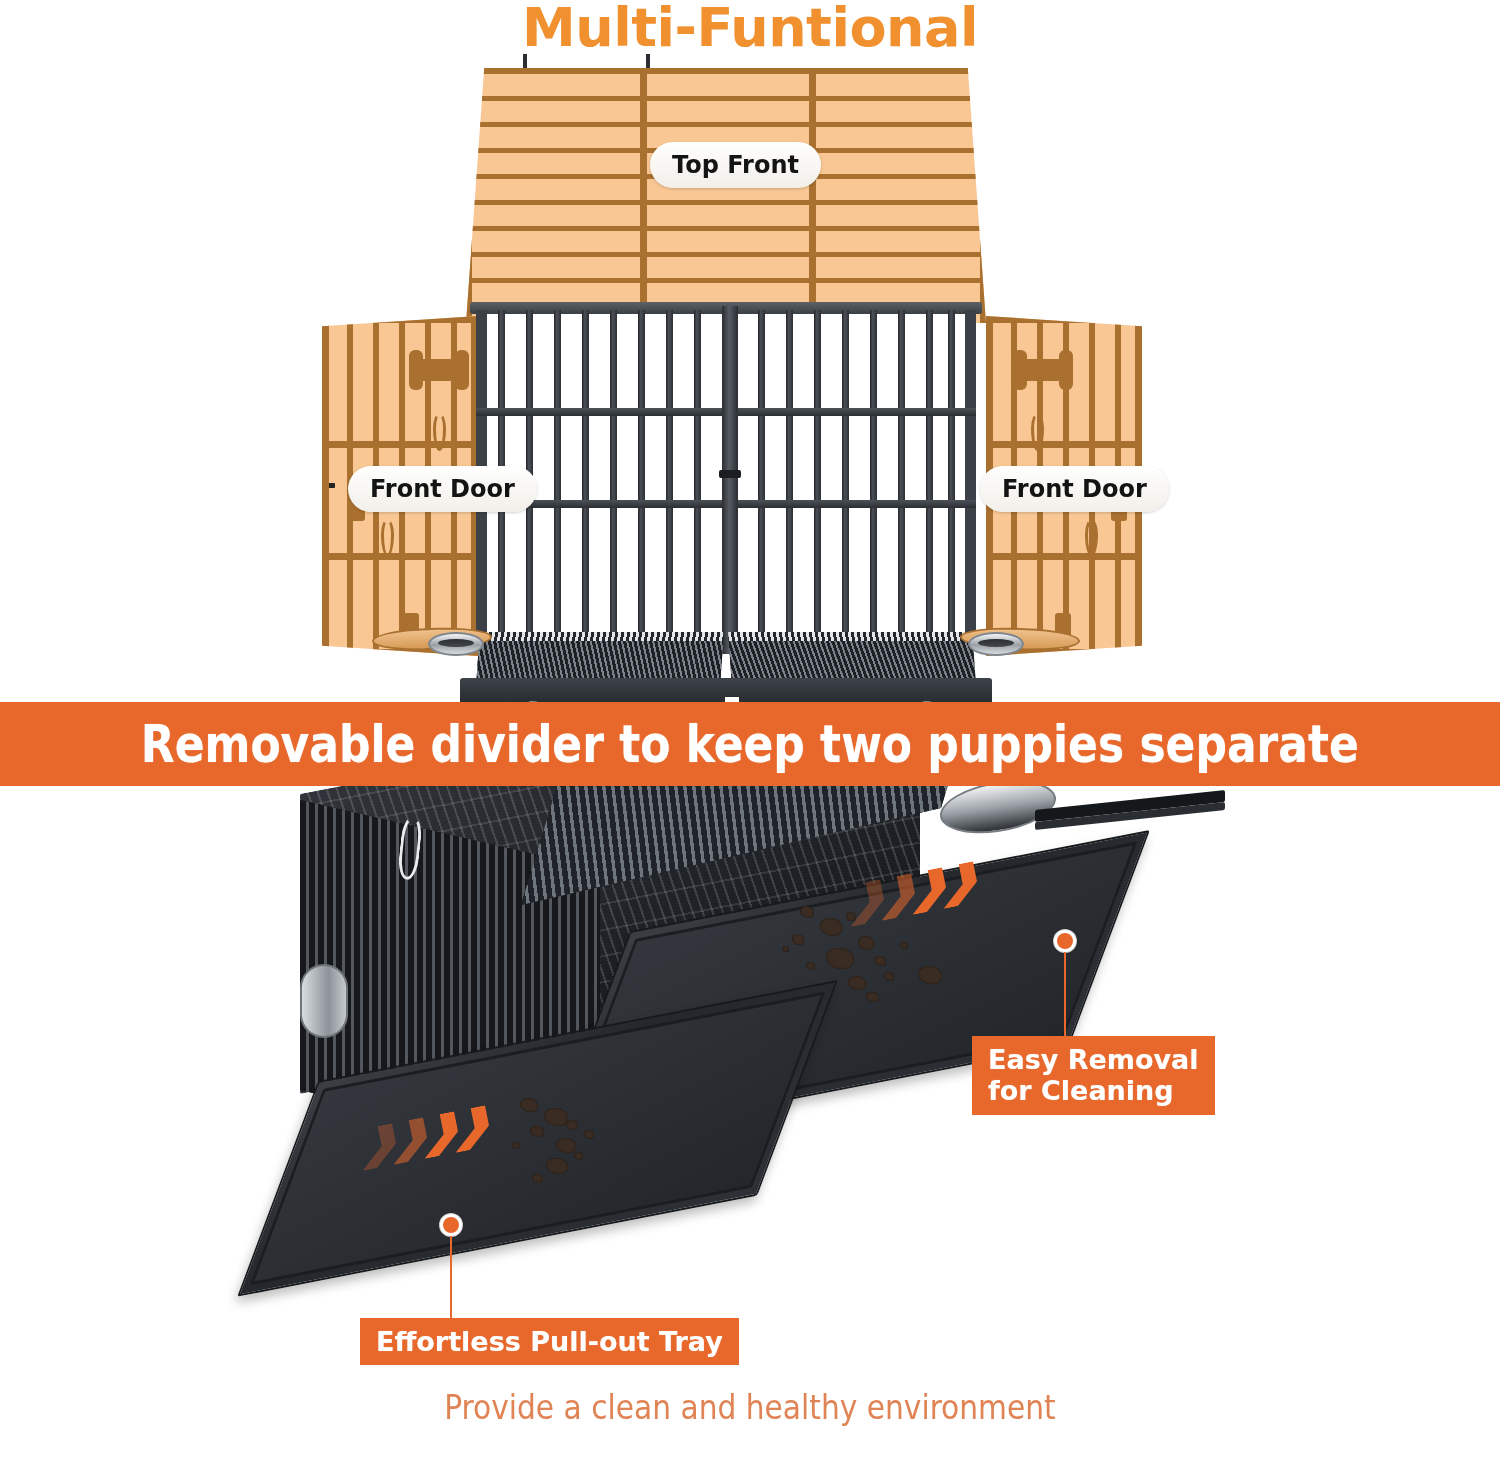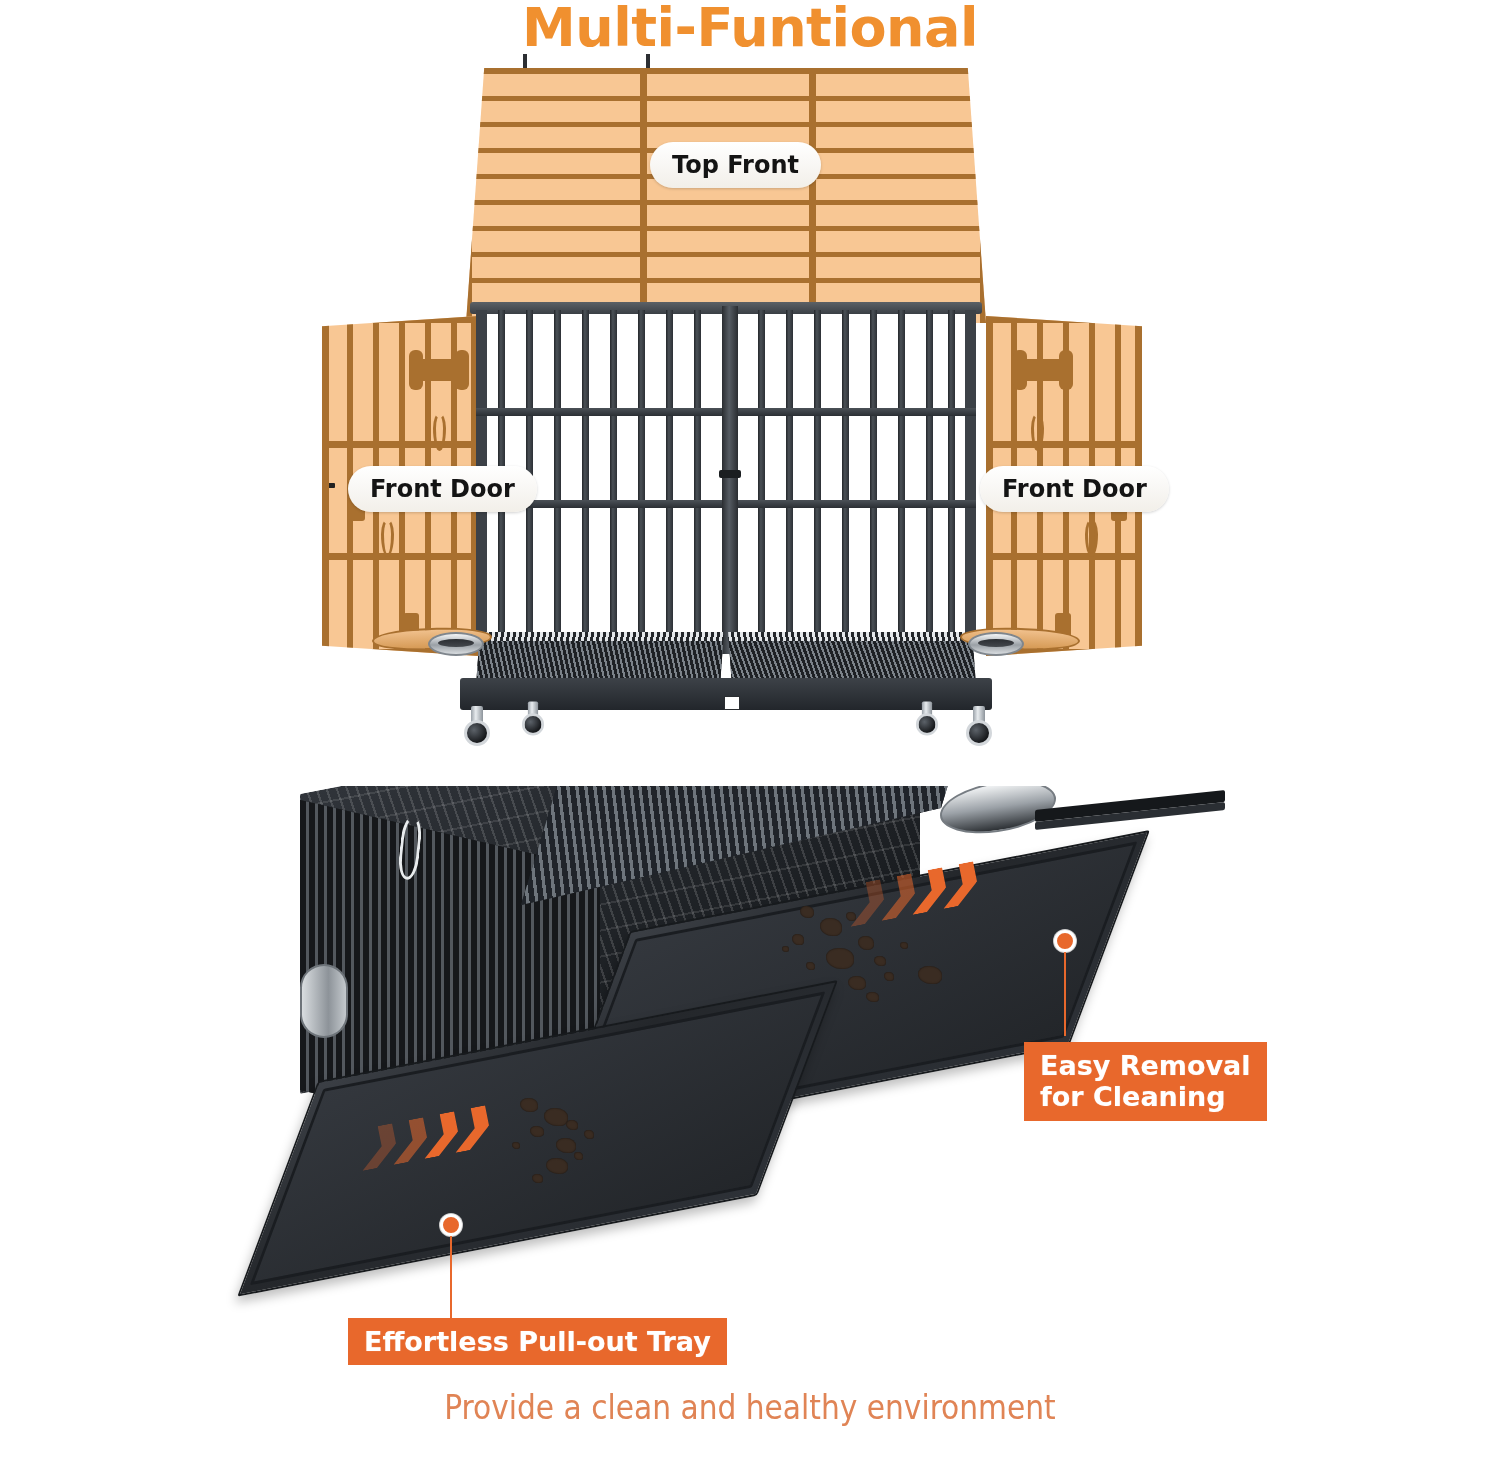--- a/index.html
+++ b/index.html
@@ -445,20 +445,23 @@
         <div class="stem"></div>
           <div class="wheel"></div>
       </div>
     </div>
 
     <div class="pill" style="left:650px; top:84px;">Top Front</div>
     <div class="pill" style="left:348px; top:408px;">Front Door</div>
     <div class="pill" style="left:980px; top:408px;">Front Door</div>
   </div>
 
+  <div id="banner">
+    <div class="banner-text">Removable divider to keep two puppies separate</div>
+  </div>
 
   <div id="panel-bottom">
 
     <div class="cage-photo"></div>
     <div class="cage-photo2"></div>
     <div class="cage-photo-top"></div>
     <div class="photo-hook"></div>
     <div class="photo-bowl-side"></div>
     <div class="photo-bowl-top"></div>
     <div class="photo-rail"></div>
@@ -511,25 +514,25 @@
       <div class="crumb" style="left:556px; top:352px; width:20px; height:15px;"></div>
       <div class="crumb" style="left:584px; top:344px; width:10px; height:9px;"></div>
       <div class="crumb" style="left:512px; top:356px; width:8px; height:7px;"></div>
       <div class="crumb" style="left:546px; top:372px; width:22px; height:16px;"></div>
       <div class="crumb" style="left:574px; top:366px; width:9px; height:8px;"></div>
       <div class="crumb" style="left:532px; top:388px; width:11px; height:9px;"></div>
     </div>
 
     <div class="marker" style="left:1054px; top:144px;"></div>
     <div class="leader" style="left:1064px; top:166px; height:84px;"></div>
-    <div class="tag" style="left:1024px; top:250px;margin-top:6px;">Easy Removal
+    <div class="tag" style="left:972px; top:250px;">Easy Removal
 for Cleaning</div>
 
     <div class="marker" style="left:440px; top:428px;"></div>
     <div class="leader" style="left:450px; top:450px; height:92px;"></div>
-    <div class="tag" style="left:348px; top:532px; white-space:nowrap;text-align:right;">Effortless Pull-out Tray</div>
+    <div class="tag" style="left:360px; top:532px; white-space:nowrap;text-align:right;">Effortless Pull-out Tray</div>
   </div>
 
   <div id="footer">
     <div class="f-sub">Provide a clean and healthy environment</div>
   </div>
 
 </div>
 
 </body></html>

